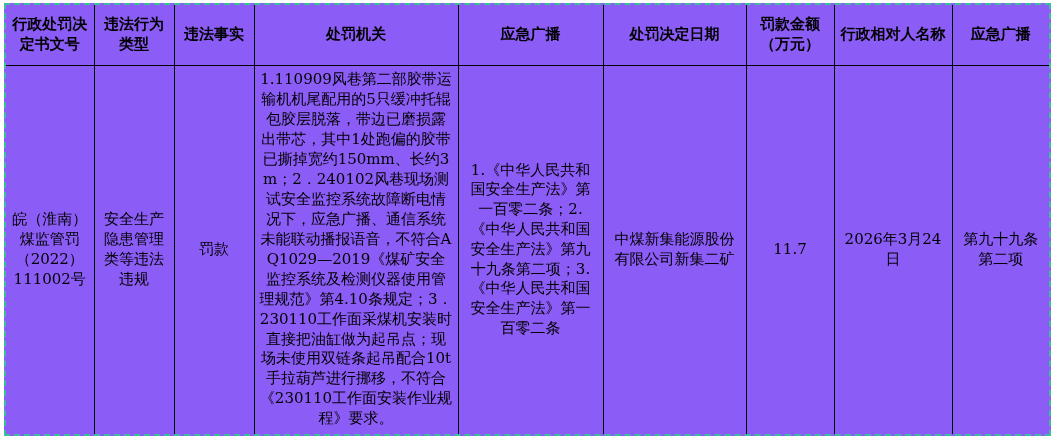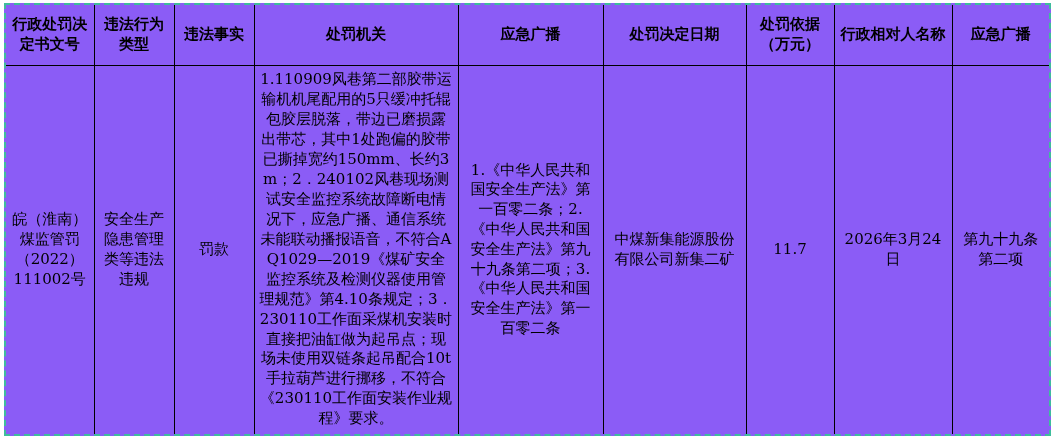--- a/index.html
+++ b/index.html
@@ -57,21 +57,21 @@
       <col style="width:97px">
     </colgroup>
     <thead>
       <tr>
         <th>行政处罚决定书文号</th>
         <th>违法行为类型</th>
         <th>违法事实</th>
         <th>处罚机关</th>
         <th>应急广播</th>
         <th>处罚决定日期</th>
-        <th>处罚依据（万元）</th>
+        <th>罚款金额（万元）</th>
         <th>行政相对人名称</th>
         <th>应急广播</th>
       </tr>
     </thead>
     <tbody>
       <tr>
         <td>皖（淮南）煤监管罚（2022）111002号</td>
         <td>安全生产隐患管理类等违法违规</td>
         <td>罚款</td>
         <td class="facts-cell">1.110909风巷第二部胶带运输机机尾配用的5只缓冲托辊包胶层脱落，带边已磨损露出带芯，其中1处跑偏的胶带已撕掉宽约150mm、长约3m；2．240102风巷现场测试安全监控系统故障断电情况下，应急广播、通信系统未能联动播报语音，不符合AQ1029—2019《煤矿安全监控系统及检测仪器使用管理规范》第4.10条规定；3．230110工作面采煤机安装时直接把油缸做为起吊点；现场未使用双链条起吊配合10t手拉葫芦进行挪移，不符合《230110工作面安装作业规程》要求。</td>

